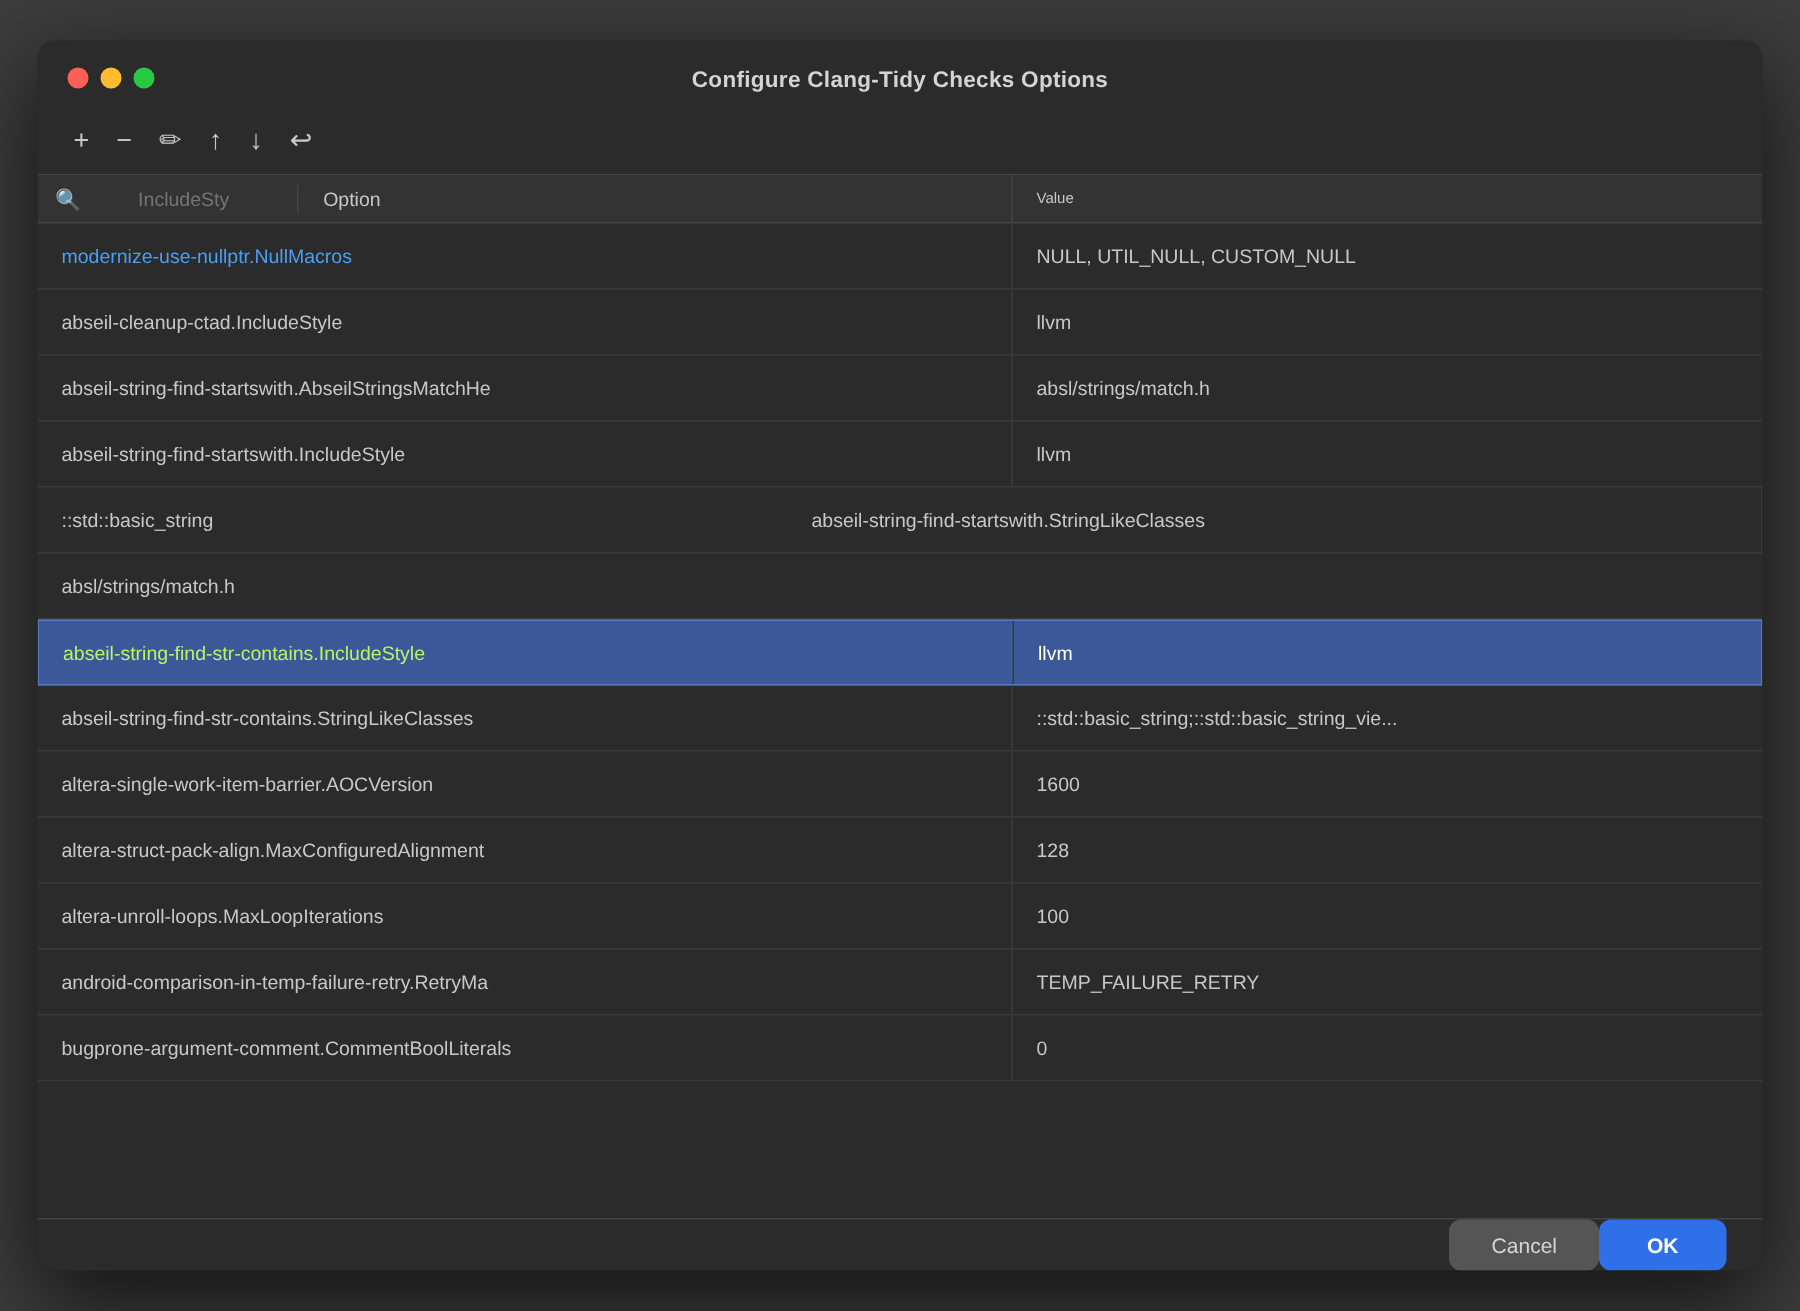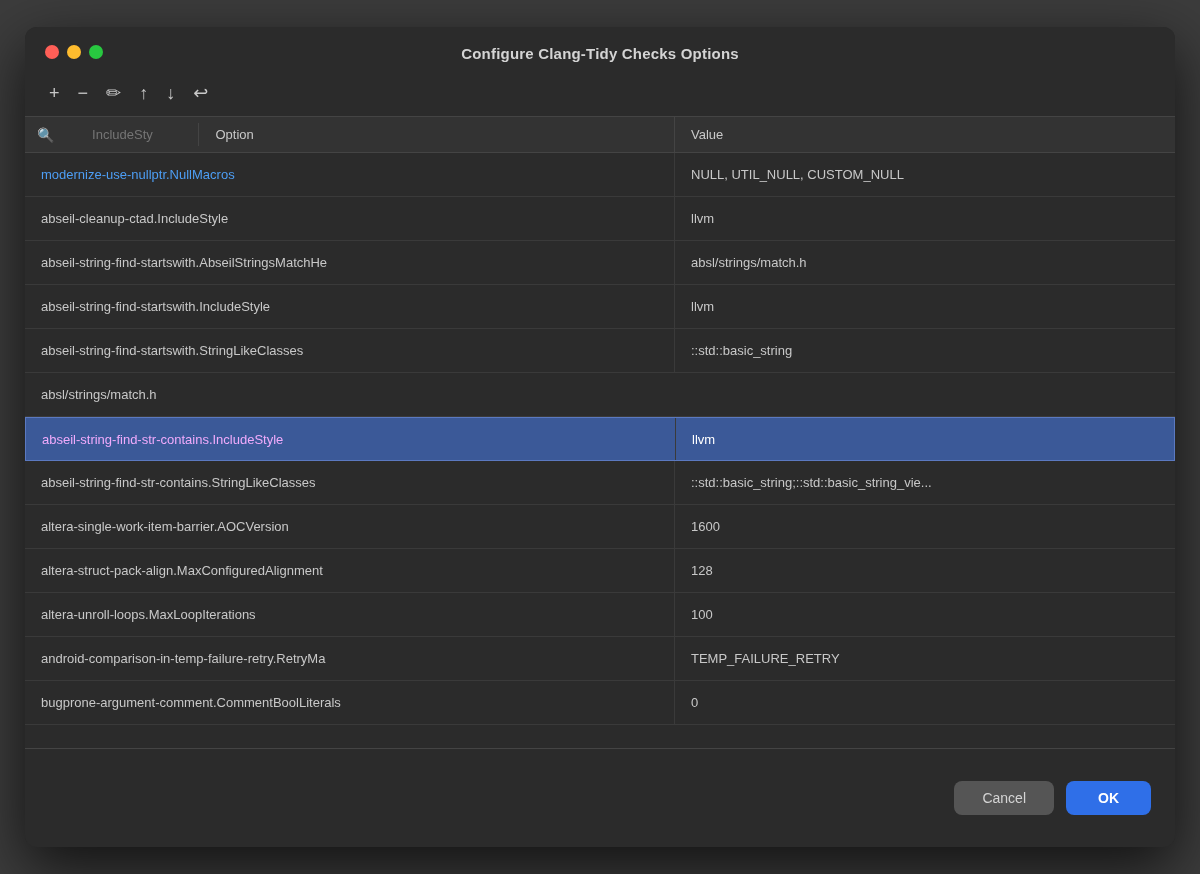--- a/index.html
+++ b/index.html
@@ -99,21 +99,21 @@
       flex-shrink: 0;
     }
 
     .col-value {
       flex: 1;
     }
 
     .header-cell {
       padding: 10px 16px;
       color: #c8c8c8;
-      font-size: 13px;
+      font-size: 10px;
       font-weight: 500;
       display: flex;
       align-items: center;
     }
 
     .header-search {
       display: flex;
       align-items: center;
       gap: 8px;
       padding: 6px 12px;
@@ -173,22 +173,21 @@
 
     .cell-option.link {
       color: #4d9ef5;
       font-weight: 500;
     }
 
     .footer {
       display: flex;
       justify-content: flex-end;
       align-items: flex-end;
-      gap: 12px;
-      padding: 32px 24px;
+      padding: 0 24px;
       background: #2b2b2b;
       border-top: 1px solid #444;
     }
 
     .btn-cancel {
       background: #555;
       border: none;
       color: #d4d4d4;
       padding: 9px 28px;
       border-radius: 8px;
@@ -202,21 +201,21 @@
       border: none;
       color: #fff;
       padding: 9px 32px;
       border-radius: 8px;
       font-size: 14px;
       font-weight: 600;
       cursor: pointer;
     }
 
     .cell-option.selected-text {
-      color: #f0abfc;
+      color: #bef264;
     }
 
     .cell-value.selected-text {
       color: #ffffff;
     }
   </style>
 </head>
 <body>
 
 <div class="dialog">
@@ -261,22 +260,22 @@
         </div>
         <div class="table-row">
           <div class="cell cell-option">abseil-string-find-startswith.AbseilStringsMatchHe</div>
           <div class="cell cell-value">absl/strings/match.h</div>
         </div>
         <div class="table-row">
           <div class="cell cell-option">abseil-string-find-startswith.IncludeStyle</div>
           <div class="cell cell-value">llvm</div>
         </div>
         <div class="table-row">
+          <div class="cell cell-value">::std::basic_string</div>
           <div class="cell cell-option">abseil-string-find-startswith.StringLikeClasses</div>
-          <div class="cell cell-value">::std::basic_string</div>
         </div>
         <div class="table-row">
           <div class="cell cell-value">absl/strings/match.h</div>
         </div>
         <div class="table-row selected">
           <div class="cell cell-option selected-text">abseil-string-find-str-contains.IncludeStyle</div>
           <div class="cell cell-value selected-text">llvm</div>
         </div>
         <div class="table-row">
           <div class="cell cell-option">abseil-string-find-str-contains.StringLikeClasses</div>

